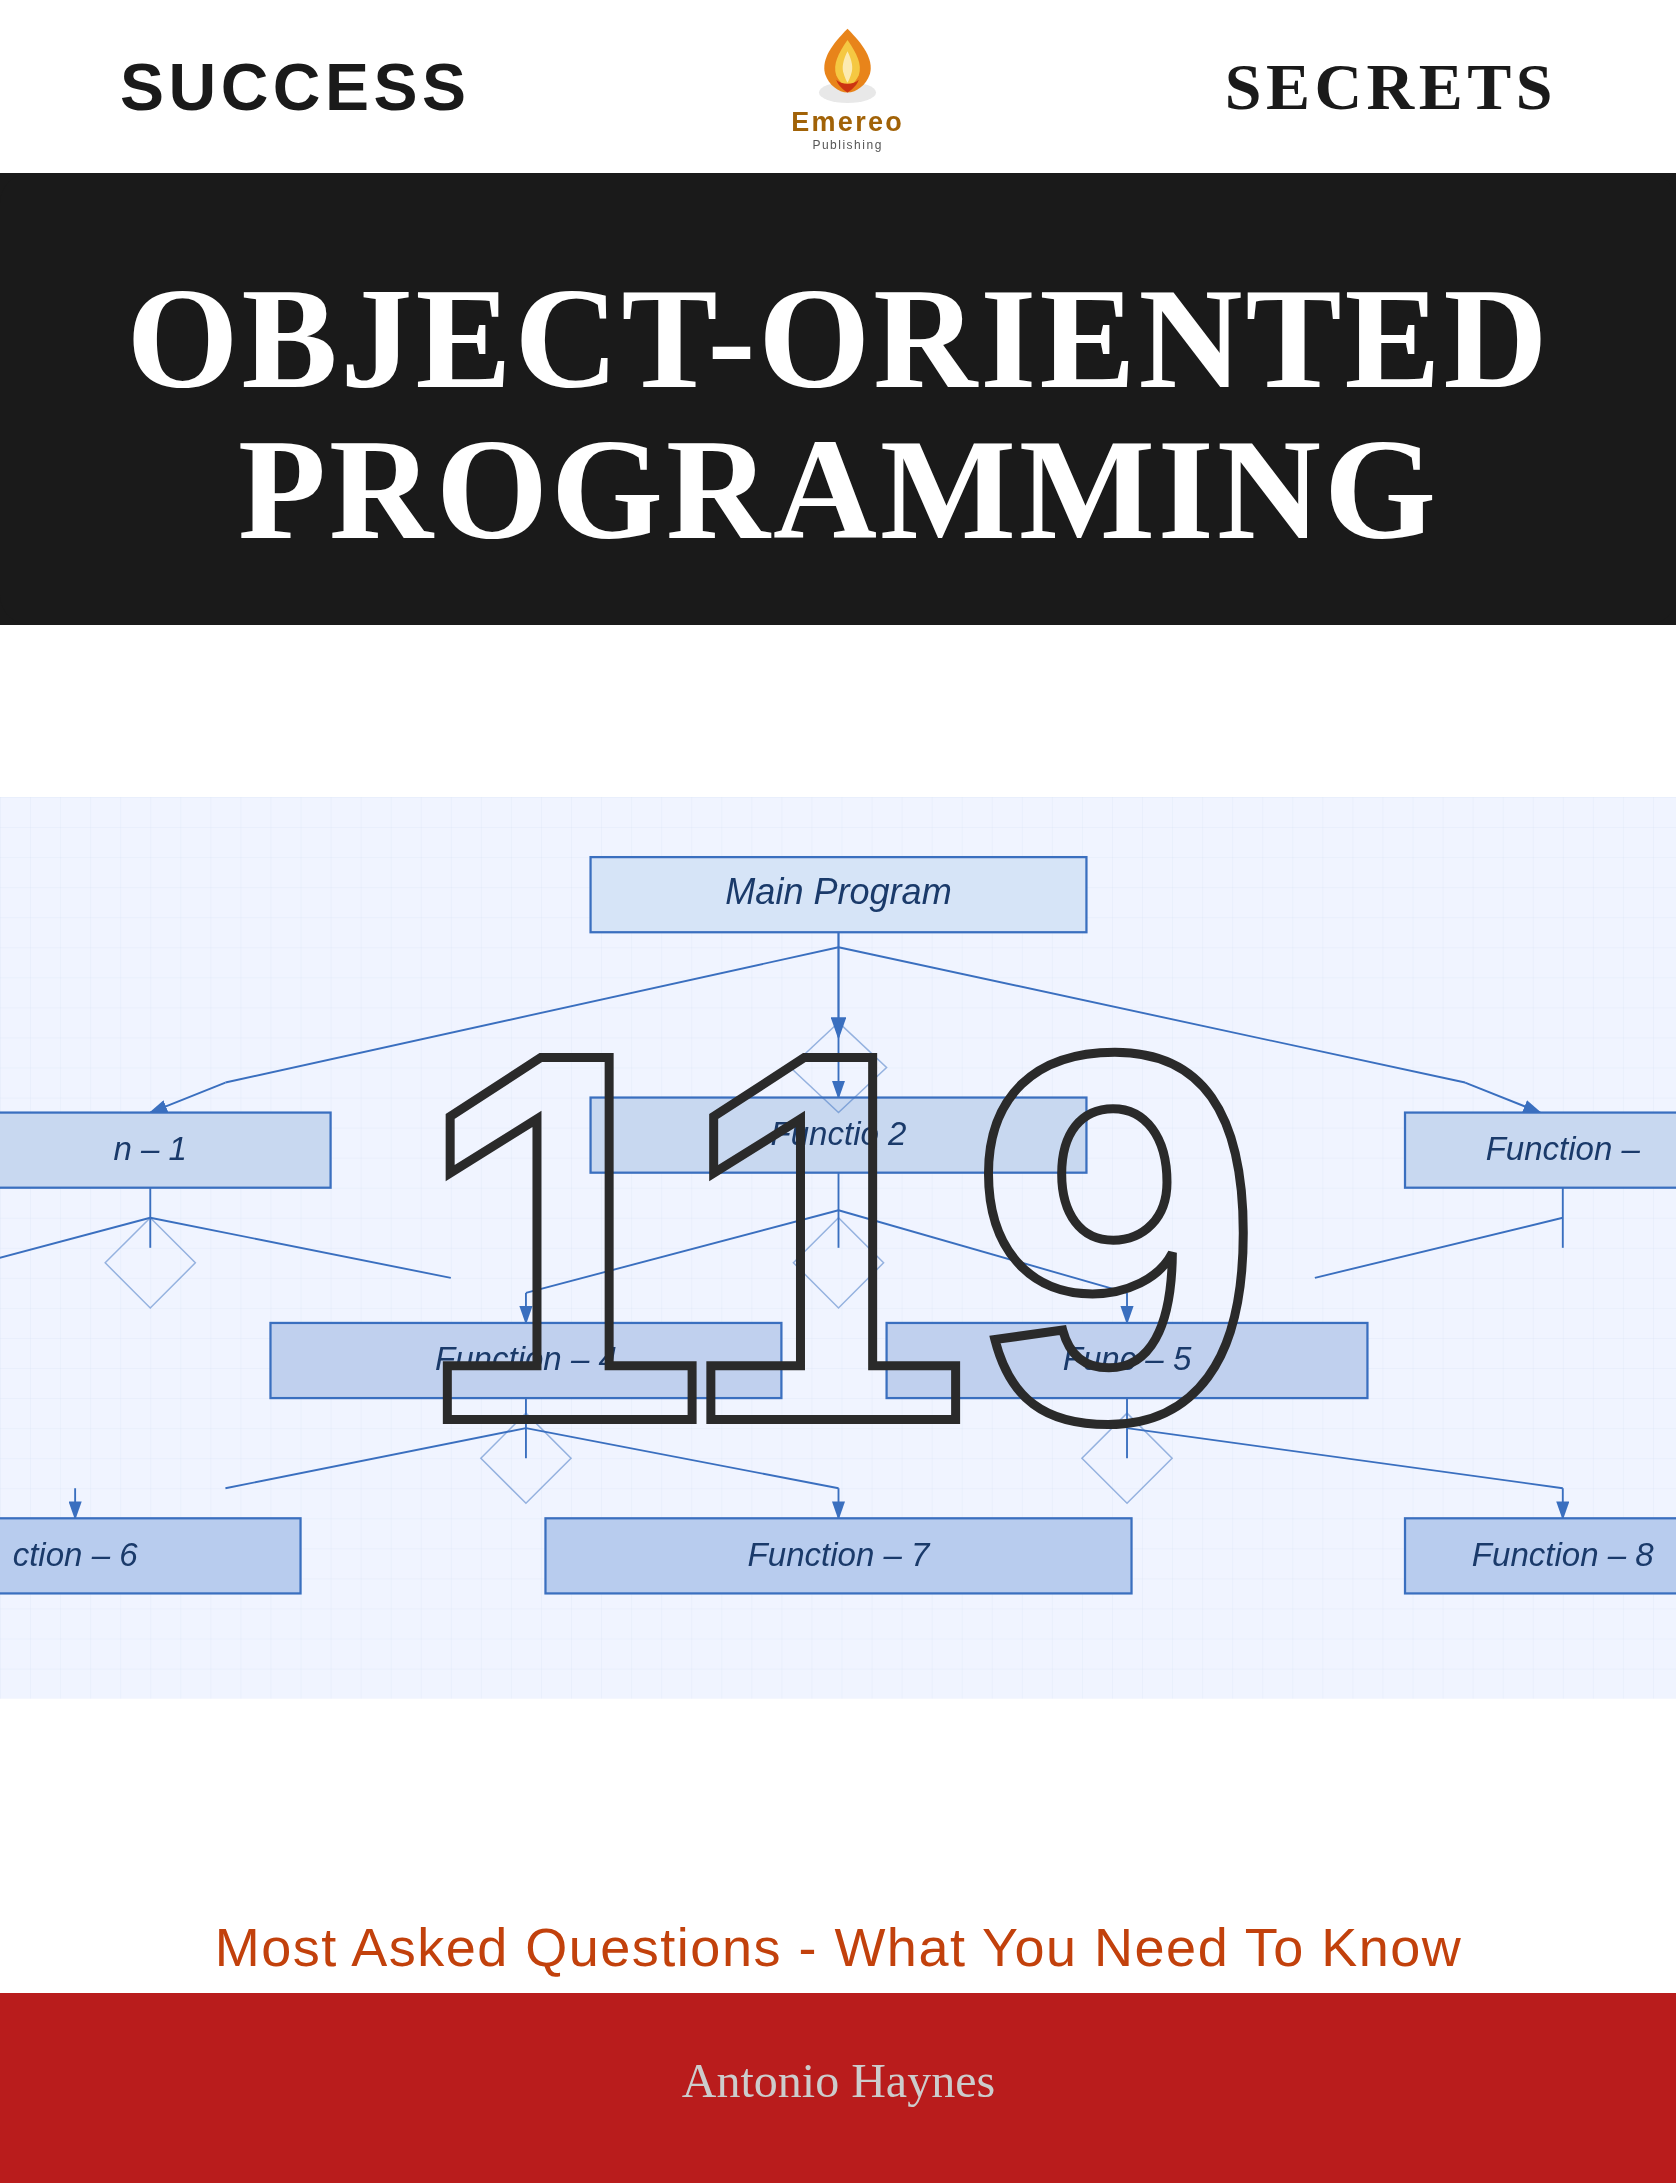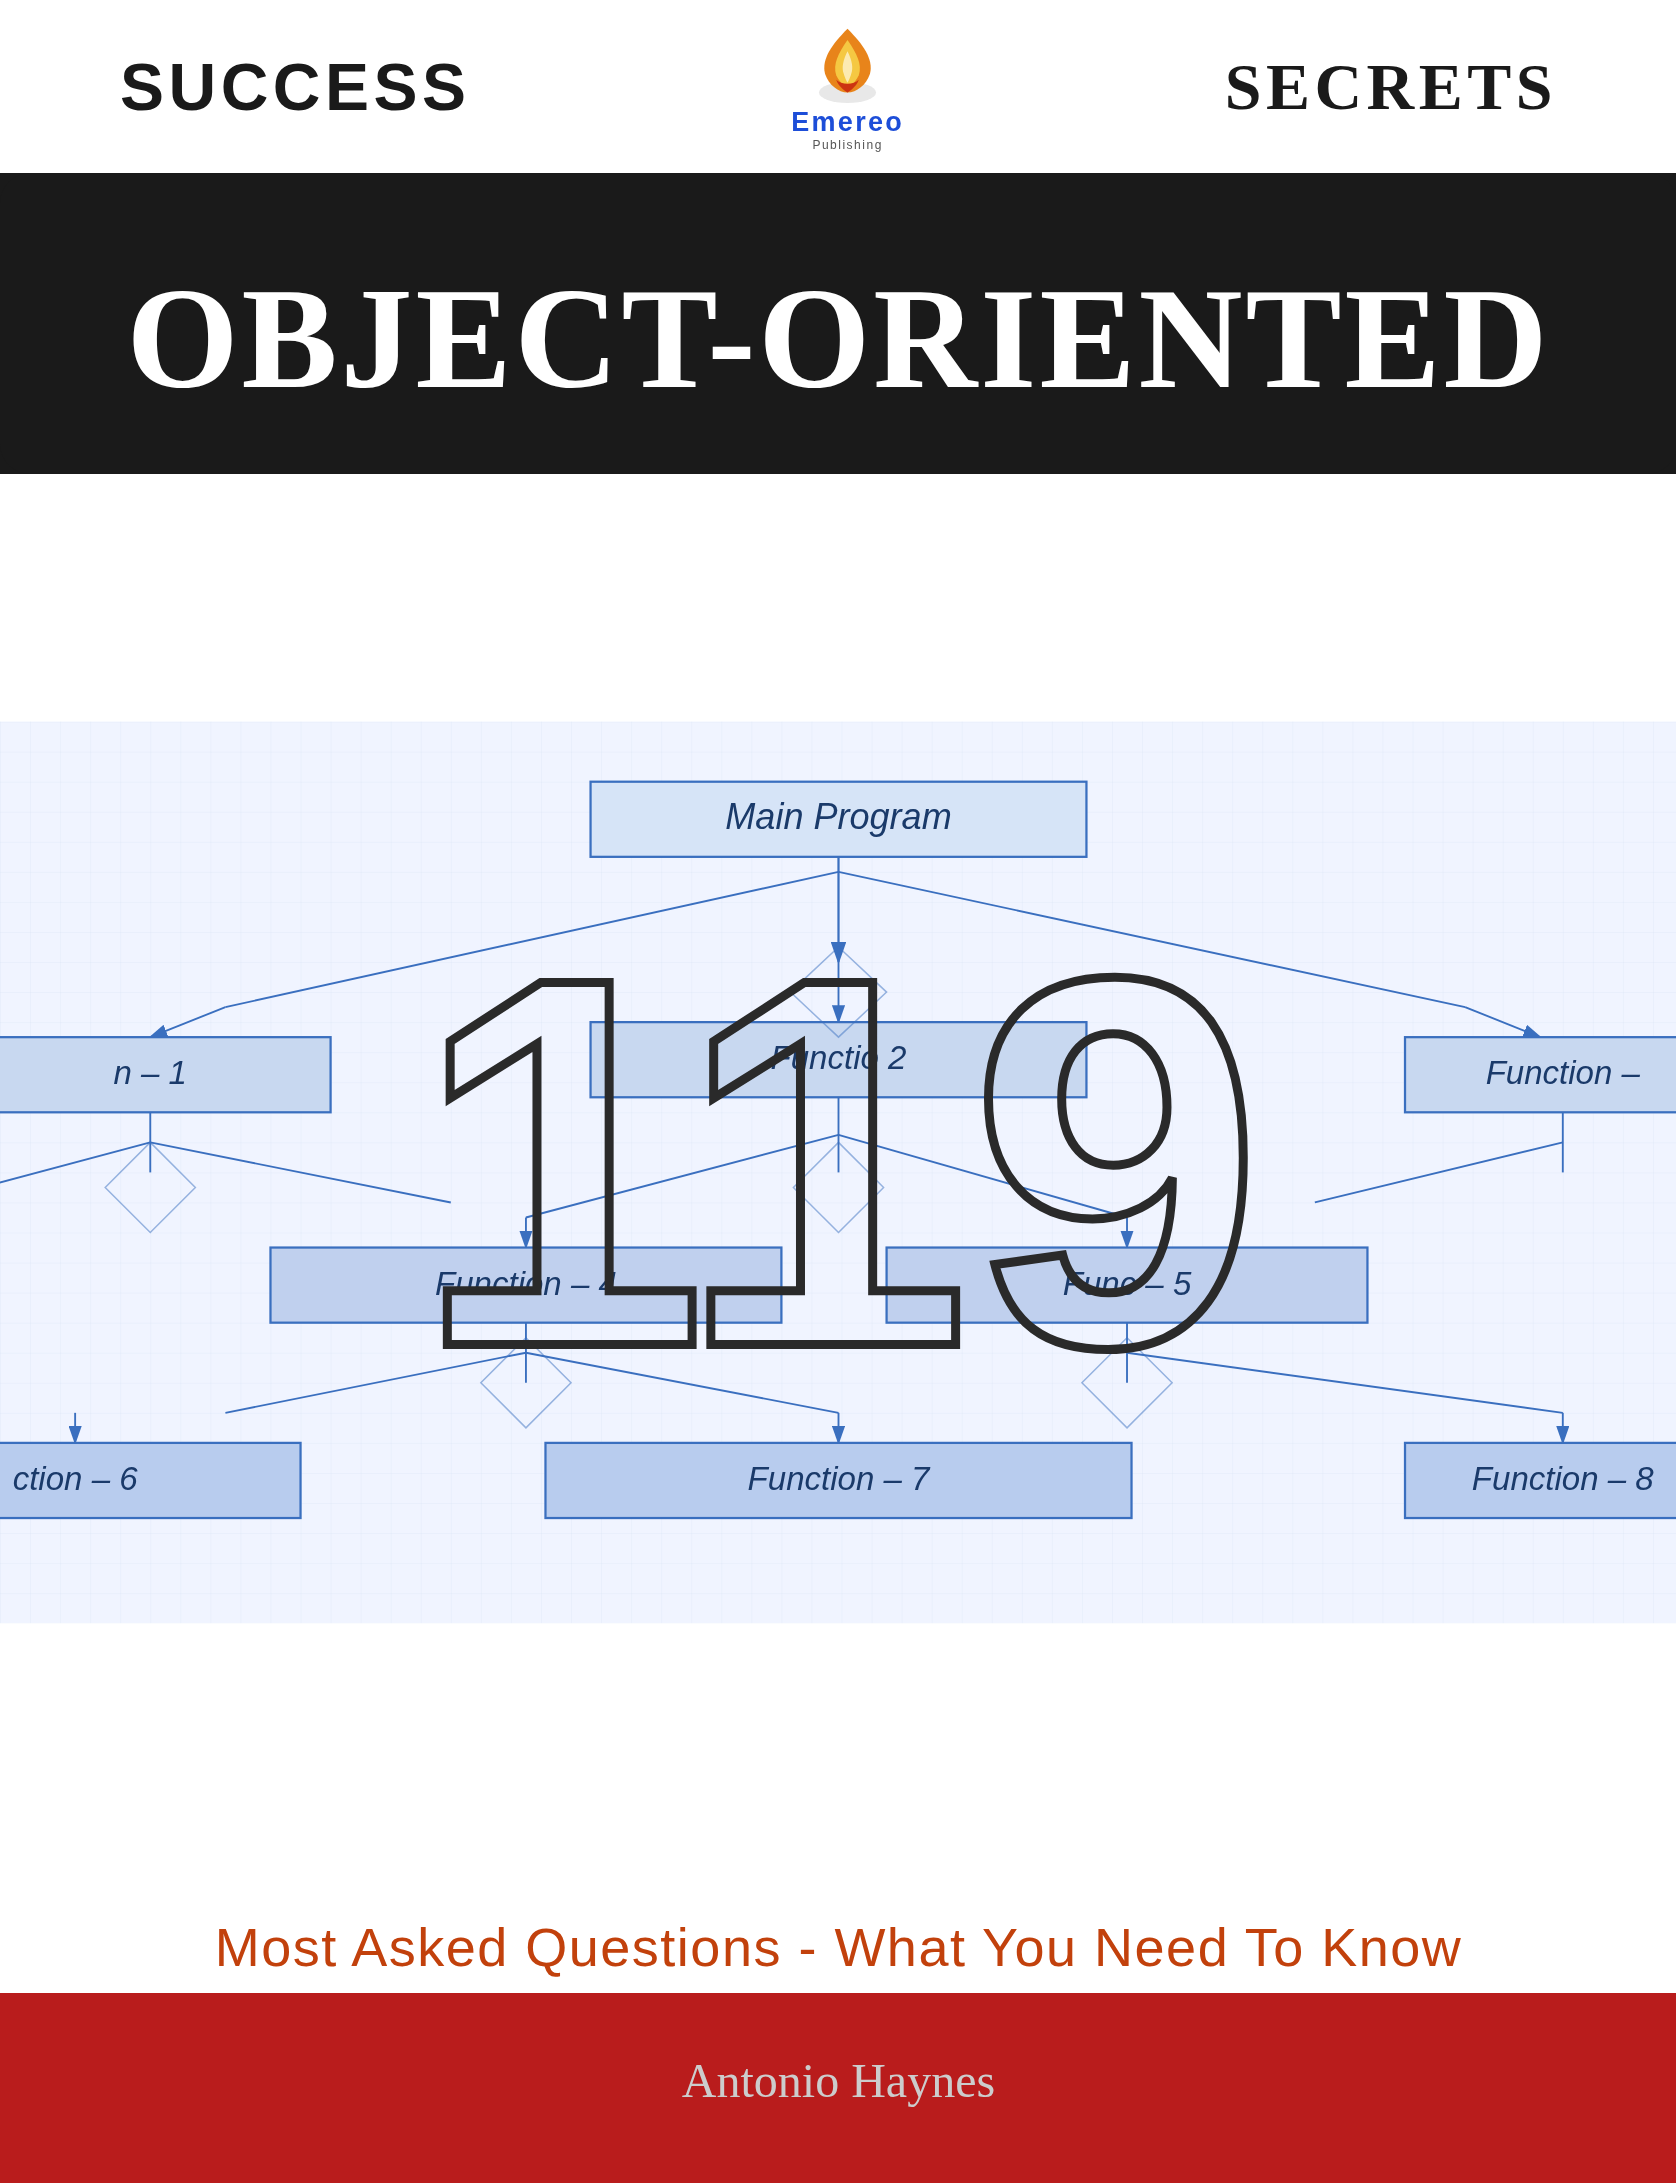--- a/index.html
+++ b/index.html
@@ -149,21 +149,21 @@
     }
 
     .emereo-flame {
       width: 75px;
       height: 83px;
     }
 
     .emereo-text {
       font-size: 27px;
       font-weight: bold;
-      color: #1d4ed8;
+      color: #a16207;
       letter-spacing: 2.3px;
       font-family: Arial, sans-serif;
       margin-top: 3px;
     }
 
     .emereo-subtext {
       font-size: 12px;
       color: #555;
       font-family: Arial, sans-serif;
       letter-spacing: 1.5px;
@@ -198,20 +198,21 @@
         <span>Publishing</span>
       </div>
     </div>
 
     <span class="header-text-right">SECRETS</span>
   </div>
 
   <div class="title-section">
     <div class="book-title">
       <div>OBJECT-ORIENTED</div>
+      <div>PROGRAMMING</div>
     </div>
   </div>
 
   <div class="diagram-section">
 
     <div class="big-number">119</div>
 
     <svg class="diagram-svg" viewBox="0 0 2232 1200" xmlns="http://www.w3.org/2000/svg">
 
       <rect width="2232" height="1200" fill="#f0f4ff"></rect>

